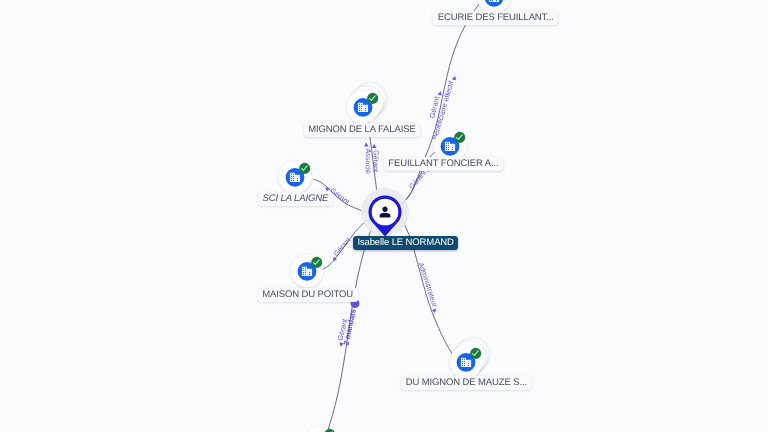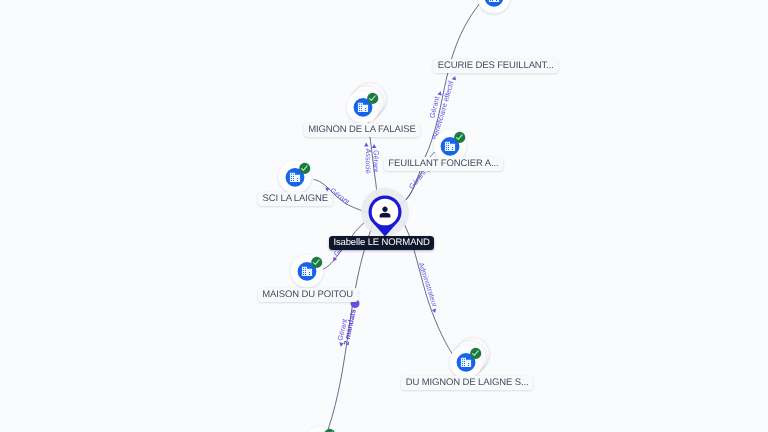--- a/index.html
+++ b/index.html
@@ -7,21 +7,21 @@
   body{width:768px;height:432px;overflow:hidden;background:#fafbfd;
        font-family:"Liberation Sans",sans-serif;-webkit-font-smoothing:antialiased;text-rendering:geometricPrecision;}
   #stage{position:relative;width:768px;height:432px;overflow:hidden;background:#fafbfd;}
   svg.layer{position:absolute;left:0;top:0;width:768px;height:432px;}
   .edge{fill:none;stroke:#555b78;stroke-width:0.9;}
   .elabel{font-size:7.2px;fill:#6a51e0;font-family:"Liberation Sans",sans-serif;-webkit-font-smoothing:antialiased;text-rendering:geometricPrecision;}
   .elabel-b{font-size:7.4px;fill:#5b3fd4;font-weight:bold;font-family:"Liberation Sans",sans-serif;-webkit-font-smoothing:antialiased;text-rendering:geometricPrecision;}
   .nodelabel{position:absolute;background:#f8f9fb;color:#454d60;font-size:9.5px;
      line-height:14px;height:14px;padding:0 4.6px;border-radius:3.5px;white-space:nowrap;letter-spacing:-0.12px;
      box-shadow:0 0.8px 2.4px rgba(40,50,80,.17);}
-  .nodelabel.sel{background:#0f172a;color:#fff;box-shadow:0 1px 2.5px rgba(20,20,120,.32);}
+  .nodelabel.sel{background:#0c4a6e;color:#fff;box-shadow:0 1px 2.5px rgba(20,20,120,.32);margin-left:24px;}
 </style>
 </head>
 <body>
 
 <div id="stage">
   <svg class="layer" id="edges">
       <path d="M 399.8 206.5 C 403.5 202 408 199 410.9 193.1 C 414.5 186 420.4 171 423.8 160 C 450.2 104.7 437.5 49.3 487.6 -6" class="edge"></path>
       <path d="M 377.3 195.5 C 377 192 374 170 371 145 C 369.5 133 368.5 126 368 122" class="edge"></path>
       <path d="M 400.2 205.5 C 404 201 409 197 412.5 190 C 418 179 424 167 428 160.4 C 431 155 434 152.5 435.6 152" class="edge"></path>
       <path d="M 369 212.5 C 364 212 356 208.5 348.7 205.2 C 338 200 327 186 324.7 185.1 C 320 181 315.5 179.8 313.5 179.4" class="edge"></path>
@@ -79,21 +79,21 @@
             </filter>
           </defs>
           <circle cx="26" cy="26" r="16.3" fill="#fefeff" filter="url(#shecurie)"></circle>
           <circle cx="26" cy="26.4" r="9.4" fill="#1565ec"></circle>
           <g transform="translate(26,26.4) scale(0.0127) translate(-480,-480)" fill="#eef6ff" fill-rule="evenodd">
             <path d="M80 840v-720h400v160h400v560H80ZM160 760h80v-80h-80v80Zm0-160h80v-80h-80v80Zm0-160h80v-80h-80v80Zm0-160h80v-80h-80v80ZM320 760h80v-80h-80v80Zm0-160h80v-80h-80v80Zm0-160h80v-80h-80v80Zm0-160h80v-80h-80v80ZM640 600v-80h80v80h-80Zm0 160v-80h80v80h-80Z"></path>
           </g>
           <circle cx="35.7" cy="17.4" r="5.55" fill="#1d7a3e"></circle>
           <path d="M32.5 17.6 L34.4 19.3 L38.1 14.9" fill="none" stroke="#a9e5c1" stroke-width="1.2" stroke-linecap="round" stroke-linejoin="round"></path>
         </svg></div>
-      <div class="nodelabel" style="left: 433.2px; top: 11.1px; margin-top: 48px;">ECURIE DES FEUILLANT...</div>
+      <div class="nodelabel" style="left: 433.2px; top: 11.1px;">ECURIE DES FEUILLANT...</div>
       <div class="cnode" style="position: absolute; left: 336.5px; top: 80.5px; width: 52px; height: 52px;"><svg width="52" height="52" viewBox="0 0 52 52">
           <defs>
             <filter id="shfalaise" x="-60%" y="-60%" width="220%" height="220%">
               <feDropShadow dx="0" dy="0.7" stdDeviation="1.0" flood-color="#2a3350" flood-opacity="0.22"></feDropShadow>
             </filter>
           </defs>
           <circle cx="32.9" cy="18.0" r="16.3" fill="#fdfdfe" stroke="#e7e8ed" stroke-width="0.55" filter="url(#shfalaise)"></circle>
           <circle cx="30.0" cy="21.1" r="16.3" fill="#fdfdfe" stroke="#e7e8ed" stroke-width="0.55" filter="url(#shfalaise)"></circle>
           <circle cx="26" cy="26" r="16.3" fill="#fefeff" filter="url(#shfalaise)"></circle>
           <circle cx="26" cy="26.4" r="9.4" fill="#1565ec"></circle>
@@ -126,21 +126,21 @@
             </filter>
           </defs>
           <circle cx="26" cy="26" r="16.3" fill="#fefeff" filter="url(#shsci)"></circle>
           <circle cx="26" cy="26.4" r="9.4" fill="#1565ec"></circle>
           <g transform="translate(26,26.4) scale(0.0127) translate(-480,-480)" fill="#eef6ff" fill-rule="evenodd">
             <path d="M80 840v-720h400v160h400v560H80ZM160 760h80v-80h-80v80Zm0-160h80v-80h-80v80Zm0-160h80v-80h-80v80Zm0-160h80v-80h-80v80ZM320 760h80v-80h-80v80Zm0-160h80v-80h-80v80Zm0-160h80v-80h-80v80Zm0-160h80v-80h-80v80ZM640 600v-80h80v80h-80Zm0 160v-80h80v80h-80Z"></path>
           </g>
           <circle cx="35.7" cy="17.4" r="5.55" fill="#1d7a3e"></circle>
           <path d="M32.5 17.6 L34.4 19.3 L38.1 14.9" fill="none" stroke="#a9e5c1" stroke-width="1.2" stroke-linecap="round" stroke-linejoin="round"></path>
         </svg></div>
-      <div class="nodelabel" style="left: 257.9px; top: 192.1px;">SCI LA LAIGNE</div>
+      <div class="nodelabel" style="left: 257.9px; top: 192.1px; font-style: italic;">SCI LA LAIGNE</div>
       <div class="cnode" style="position: absolute; left: 281px; top: 245px; width: 52px; height: 52px;"><svg width="52" height="52" viewBox="0 0 52 52">
           <defs>
             <filter id="shpoitou" x="-60%" y="-60%" width="220%" height="220%">
               <feDropShadow dx="0" dy="0.7" stdDeviation="1.0" flood-color="#2a3350" flood-opacity="0.22"></feDropShadow>
             </filter>
           </defs>
           <circle cx="26" cy="26" r="16.3" fill="#fefeff" filter="url(#shpoitou)"></circle>
           <circle cx="26" cy="26.4" r="9.4" fill="#1565ec"></circle>
           <g transform="translate(26,26.4) scale(0.0127) translate(-480,-480)" fill="#eef6ff" fill-rule="evenodd">
             <path d="M80 840v-720h400v160h400v560H80ZM160 760h80v-80h-80v80Zm0-160h80v-80h-80v80Zm0-160h80v-80h-80v80Zm0-160h80v-80h-80v80ZM320 760h80v-80h-80v80Zm0-160h80v-80h-80v80Zm0-160h80v-80h-80v80Zm0-160h80v-80h-80v80ZM640 600v-80h80v80h-80Zm0 160v-80h80v80h-80Z"></path>
@@ -158,21 +158,21 @@
           <circle cx="32.9" cy="18.0" r="16.3" fill="#fdfdfe" stroke="#e7e8ed" stroke-width="0.55" filter="url(#shmignon)"></circle>
           <circle cx="30.0" cy="21.1" r="16.3" fill="#fdfdfe" stroke="#e7e8ed" stroke-width="0.55" filter="url(#shmignon)"></circle>
           <circle cx="26" cy="26" r="16.3" fill="#fefeff" filter="url(#shmignon)"></circle>
           <circle cx="26" cy="26.4" r="9.4" fill="#1565ec"></circle>
           <g transform="translate(26,26.4) scale(0.0127) translate(-480,-480)" fill="#eef6ff" fill-rule="evenodd">
             <path d="M80 840v-720h400v160h400v560H80ZM160 760h80v-80h-80v80Zm0-160h80v-80h-80v80Zm0-160h80v-80h-80v80Zm0-160h80v-80h-80v80ZM320 760h80v-80h-80v80Zm0-160h80v-80h-80v80Zm0-160h80v-80h-80v80Zm0-160h80v-80h-80v80ZM640 600v-80h80v80h-80Zm0 160v-80h80v80h-80Z"></path>
           </g>
           <circle cx="35.7" cy="17.4" r="5.55" fill="#1d7a3e"></circle>
           <path d="M32.5 17.6 L34.4 19.3 L38.1 14.9" fill="none" stroke="#a9e5c1" stroke-width="1.2" stroke-linecap="round" stroke-linejoin="round"></path>
         </svg></div>
-      <div class="nodelabel" style="left: 401.1px; top: 376.4px;">DU MIGNON DE LAIGNE S...</div>
+      <div class="nodelabel" style="left: 401.1px; top: 376.4px;">DU MIGNON DE MAUZE S...</div>
       <div class="cnode" style="position: absolute; left: 293.5px; top: 417px; width: 52px; height: 52px;"><svg width="52" height="52" viewBox="0 0 52 52">
           <defs>
             <filter id="shbottom" x="-60%" y="-60%" width="220%" height="220%">
               <feDropShadow dx="0" dy="0.7" stdDeviation="1.0" flood-color="#2a3350" flood-opacity="0.22"></feDropShadow>
             </filter>
           </defs>
           <circle cx="26" cy="26" r="16.3" fill="#fefeff" filter="url(#shbottom)"></circle>
           <circle cx="26" cy="26.4" r="9.4" fill="#1565ec"></circle>
           <g transform="translate(26,26.4) scale(0.0127) translate(-480,-480)" fill="#eef6ff" fill-rule="evenodd">
             <path d="M80 840v-720h400v160h400v560H80ZM160 760h80v-80h-80v80Zm0-160h80v-80h-80v80Zm0-160h80v-80h-80v80Zm0-160h80v-80h-80v80ZM320 760h80v-80h-80v80Zm0-160h80v-80h-80v80Zm0-160h80v-80h-80v80Zm0-160h80v-80h-80v80ZM640 600v-80h80v80h-80Zm0 160v-80h80v80h-80Z"></path>

